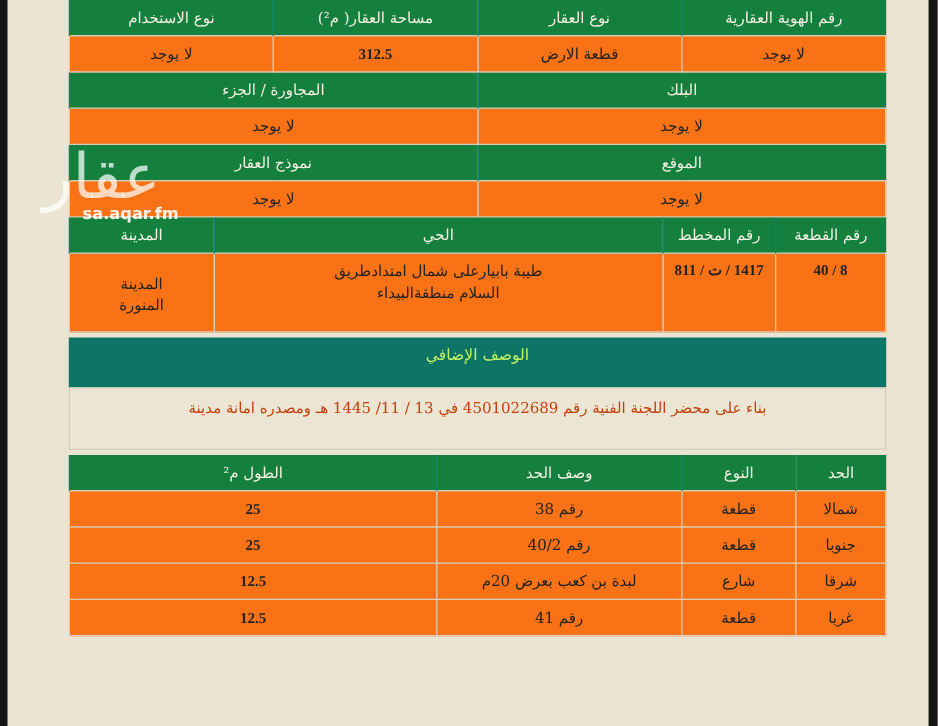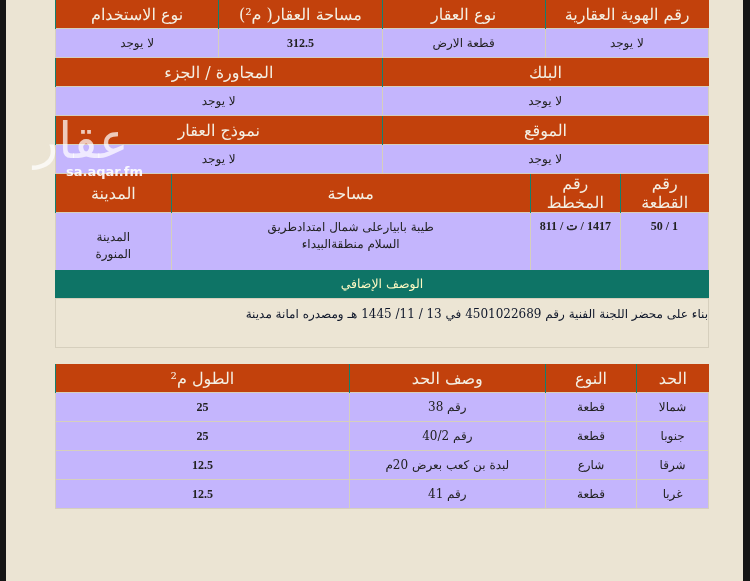--- a/index.html
+++ b/index.html
@@ -8,35 +8,35 @@
       background: #1a1a1a;
       font-family: "DejaVu Serif", "Liberation Serif", serif;
     }
     .paper {
       position: absolute; left: 6px; top: 0; width: 737px; height: 581px;
       background: #ebe4d3;
     }
     .block { position: absolute; left: 55px; width: 654px; }
     table { width: 100%; border-collapse: collapse; table-layout: fixed; direction: rtl; }
     th {
-      background: #c2410c; color: #f4f0e4; font-weight: normal;
-      font-size: 16px; height: 28px; padding: 0 6px; text-align: center;
+      background: #15803d; color: #f4f0e4; font-weight: normal;
+      font-size: 12px; height: 28px; padding: 0 6px; text-align: center;
       border-left: 1px solid #13806f;
     }
     td {
-      background: #c4b5fd; color: #222; font-size: 12px; text-align: center;
+      background: #f97316; color: #222; font-size: 12px; text-align: center;
       border: 1px solid #d6cfbd; padding: 0 6px; height: 28px;
     }
     td.num { font-weight: bold; font-family: Liberation Serif, serif; }
     .desc-head {
-      background: #0e7466; color: #fef9c3; text-align: center; font-size: 12.5px;
-      height: 28px; line-height: 28px;
+      background: #0e7466; color: #bef264; text-align: center; font-size: 12.5px;
+      height: 40px; line-height: 28px;
     }
     .desc-body {
-      background: #ece5d4; color: #0f172a; font-size: 12px; direction: rtl; 
+      background: #ece5d4; color: #c2410c; font-size: 12px; direction: rtl; text-align: center;
       border: 1px solid #d6cfbd; height: 50px; line-height: 17px; padding-top: 7px; box-sizing: border-box;
     }
     .watermark {
       position: absolute; left: 34px; top: 116px; color: rgba(255,255,255,0.72);
       font-family: "DejaVu Sans", sans-serif; pointer-events: none;
     }
     .wm-logo { font-size: 50px; line-height: 50px; letter-spacing: 2px; }
     .wm-url { font-size: 13px; margin-top: -2px; margin-left: 32px; color: rgba(255,255,255,0.9); font-weight: bold; }
     .left-bar { position: absolute; left: 0; top: 0; width: 6px; height: 581px; background: #151515; }
     .right-bar { position: absolute; right: 0; top: 0; width: 7px; height: 581px; background: #151515; }
@@ -91,25 +91,25 @@
     <colgroup>
         <col style="width:13.5%">
         <col style="width:13.8%">
         <col style="width:55%">
         <col style="width:17.7%">
       </colgroup>
     <tbody>
         <tr>
       <th>رقم القطعة</th>
       <th>رقم المخطط</th>
-      <th>مساحة</th>
+      <th>الحي</th>
       <th>المدينة</th>
     </tr>
     <tr>
-      <td class="num" style="height:46px; vertical-align:top; padding-top:6px;">1 / 50</td>
+      <td class="num" style="height:46px; vertical-align:top; padding-top:6px;">8 / 40</td>
       <td class="num" style="height:46px; vertical-align:top; padding-top:6px;">1417 / ت / 811</td>
       <td style="height:46px; vertical-align:top; padding-top:6px; padding-left:90px; padding-right:90px; line-height:17px;">طيبة بابيارعلى شمال امتدادطريق السلام منطقةالبيداء</td>
       <td style="height:46px; vertical-align:top; padding-top:16px; line-height:17px; padding-left:25px; padding-right:25px;">المدينة المنورة</td>
     </tr>
   </tbody>
     </table>
 </div>
 
 <div class="block" style="top:270px;">
   <div class="desc-head">الوصف الإضافي</div>

